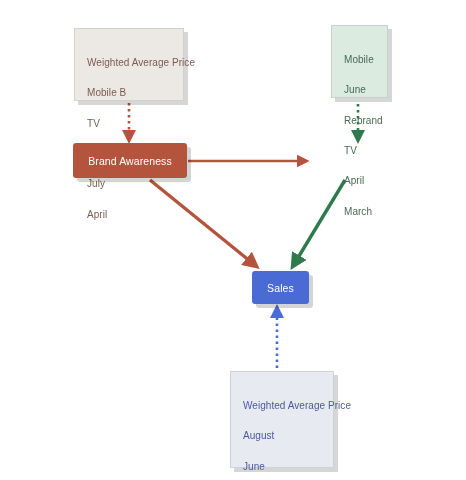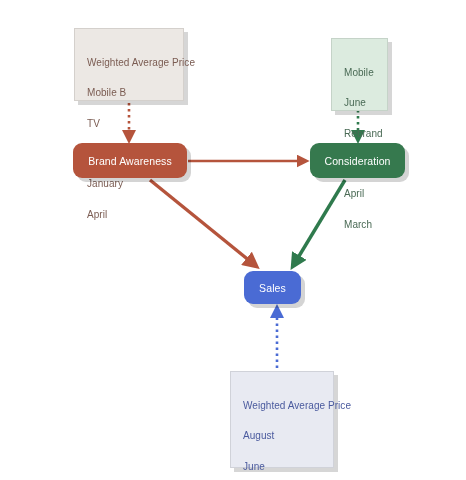--- a/index.html
+++ b/index.html
@@ -43,40 +43,40 @@
   #note-brand {
     left: 74px;
     top: 28px;
     width: 110px;
     height: 73px;
     background: #ece8e4;
     color: #7b5c52;
   }
   #note-consideration {
     left: 331px;
-    top: 38px;
+    top: 25px;
     width: 57px;
     height: 73px;
     background: #dcebdf;
     color: #4a6a55;
   }
   #note-sales {
     left: 230px;
     top: 371px;
     width: 104px;
     height: 97px;
     background: #e8eaf2;
     color: #4a5a9e;
   }
 
   
   .node {
     position: absolute;
     box-sizing: border-box;
-    border-radius: 9px;
+    border-radius: 3px;
     color: #ffffff;
     font-size: 10.5px;
     display: flex;
     align-items: center;
     justify-content: center;
     box-shadow: 4px 4px 0 rgba(0,0,0,0.17);
     letter-spacing: 0.1px;
   }
   #node-brand-awareness {
     left: 73px;
@@ -86,21 +86,21 @@
     background: #b5543c;
   }
   #node-consideration {
     left: 310px;
     top: 143px;
     width: 95px;
     height: 35px;
     background: #36794e;
   }
   #node-sales {
-    left: 244px;
+    left: 252px;
     top: 271px;
     width: 57px;
     height: 33px;
     background: #4a6bd4;
   }
 </style>
 </head>
 <body>
 
 <div id="canvas">
@@ -135,21 +135,21 @@
     <line x1="345" y1="180" x2="293" y2="266" stroke="#2f7a4d" stroke-width="3.4" marker-end="url(#arrow-green)"></line>
 
     <line x1="277" y1="368" x2="277" y2="309" stroke="#4a6bd4" stroke-width="2.6" stroke-dasharray="2.6 3.4" marker-end="url(#arrow-blue-dot)"></line>
   </svg>
 
   <div class="note" id="note-brand">
     <span class="note-line">Weighted Average Price</span>
     <span class="note-line">Mobile B</span>
     <span class="note-line">TV</span>
     <span class="note-line">February</span>
-    <span class="note-line">January</span>
+    <span class="note-line">July</span>
     <span class="note-line">April</span>
   </div>
 
   <div class="note" id="note-consideration">
     <span class="note-line">Mobile</span>
     <span class="note-line">June</span>
     <span class="note-line">Rebrand</span>
     <span class="note-line">TV</span>
     <span class="note-line">April</span>
     <span class="note-line">March</span>
@@ -164,21 +164,18 @@
     
     
     
     
   </div>
 
   <div class="node" id="node-brand-awareness">
     <span>Brand Awareness</span>
   </div>
 
-  <div class="node" id="node-consideration">
-    <span>Consideration</span>
-  </div>
 
   <div class="node" id="node-sales">
     <span>Sales</span>
   </div>
 
 </div>
 
 </body></html>

